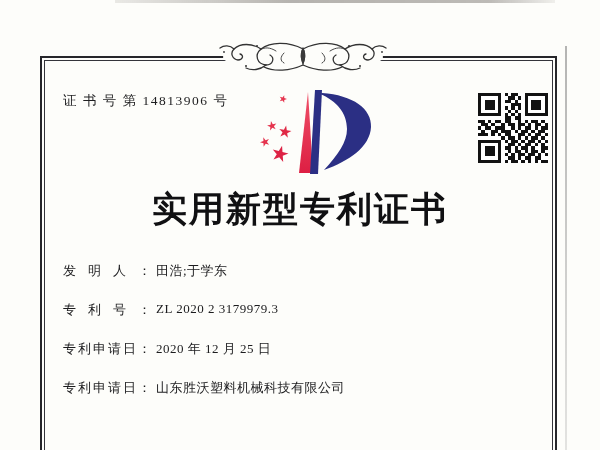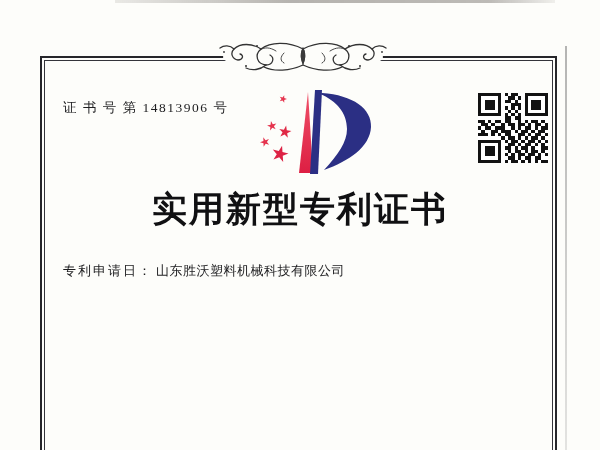--- a/index.html
+++ b/index.html
@@ -14,21 +14,21 @@
   .scan-edge-right{position:absolute;top:46px;bottom:0;left:565px;width:2px;
     background:linear-gradient(to bottom,rgba(120,120,120,.55),rgba(150,150,150,.25));}
 
   
   .frame{position:absolute;left:40px;top:56px;width:513px;height:430px;
     border:2px solid #26262a;z-index:1;}
   .frame-inner{position:absolute;inset:2px;border:1px solid #34343a;}
 
   .ornament{position:absolute;left:210px;top:40px;width:186px;height:38px;z-index:3;}
 
-  .cert-no{position:absolute;left:63px;top:99px;font-size:13.5px;letter-spacing:1.5px;
+  .cert-no{position:absolute;left:63px;top:92px;font-size:13.5px;letter-spacing:1.5px;
     color:#1e1e20;z-index:2;white-space:nowrap;}
 
   .logo{position:absolute;left:250px;top:87px;width:135px;height:92px;z-index:2;}
 
   .qr{position:absolute;left:478px;top:93px;width:70px;height:70px;z-index:2;
     display:grid;grid-template-columns:repeat(21,1fr);grid-template-rows:repeat(21,1fr);
     background:#fff;}
   .qr>div{background:#121212;}
 
   .title{position:absolute;left:0;top:186px;width:600px;text-align:center;z-index:2;
@@ -336,17 +336,26 @@
       <div style="grid-area: 21 / 16;"></div>
       <div style="grid-area: 21 / 18;"></div>
       <div style="grid-area: 21 / 20;"></div>
       <div style="grid-area: 21 / 21;"></div>
     </div>
 
   <div class="title">实用新型专利证书</div>
 
   <div class="fields">
     <div class="row">
+      <span class="lbl">发明人：</span><span class="val">田浩;于学东</span>
+    </div>
+    <div class="row">
+      <span class="lbl">专利号：</span><span class="val">ZL 2020 2 3179979.3</span>
+    </div>
+    <div class="row">
+      <span class="lbl">专利申请日：</span><span class="val">2020 年 12 月 25 日</span>
+    </div>
+    <div class="row">
       <span class="lbl">专利申请日：</span><span class="val">山东胜沃塑料机械科技有限公司</span>
     </div>
   </div>
 
 </div>
 
 </body></html>

